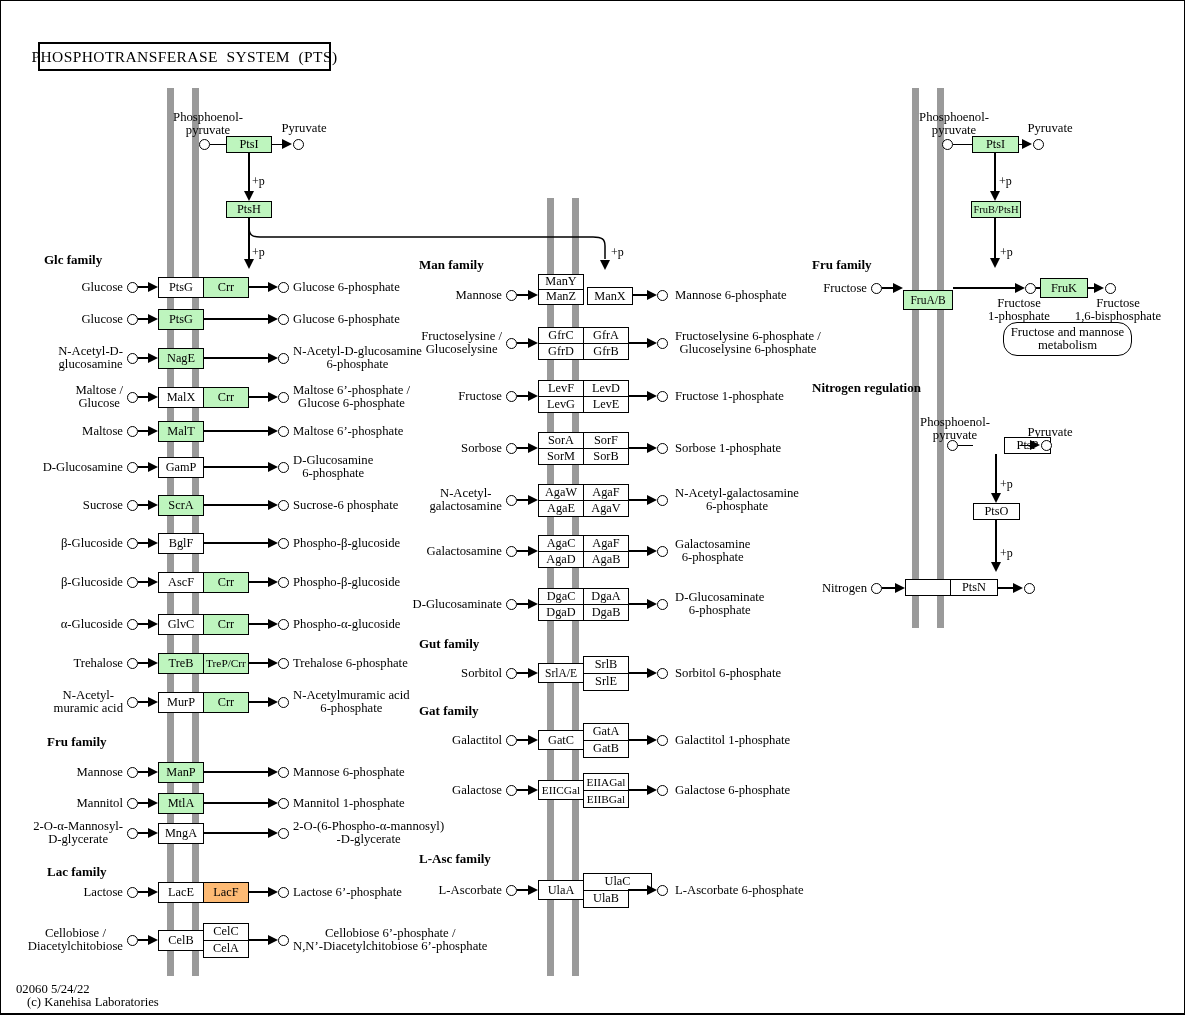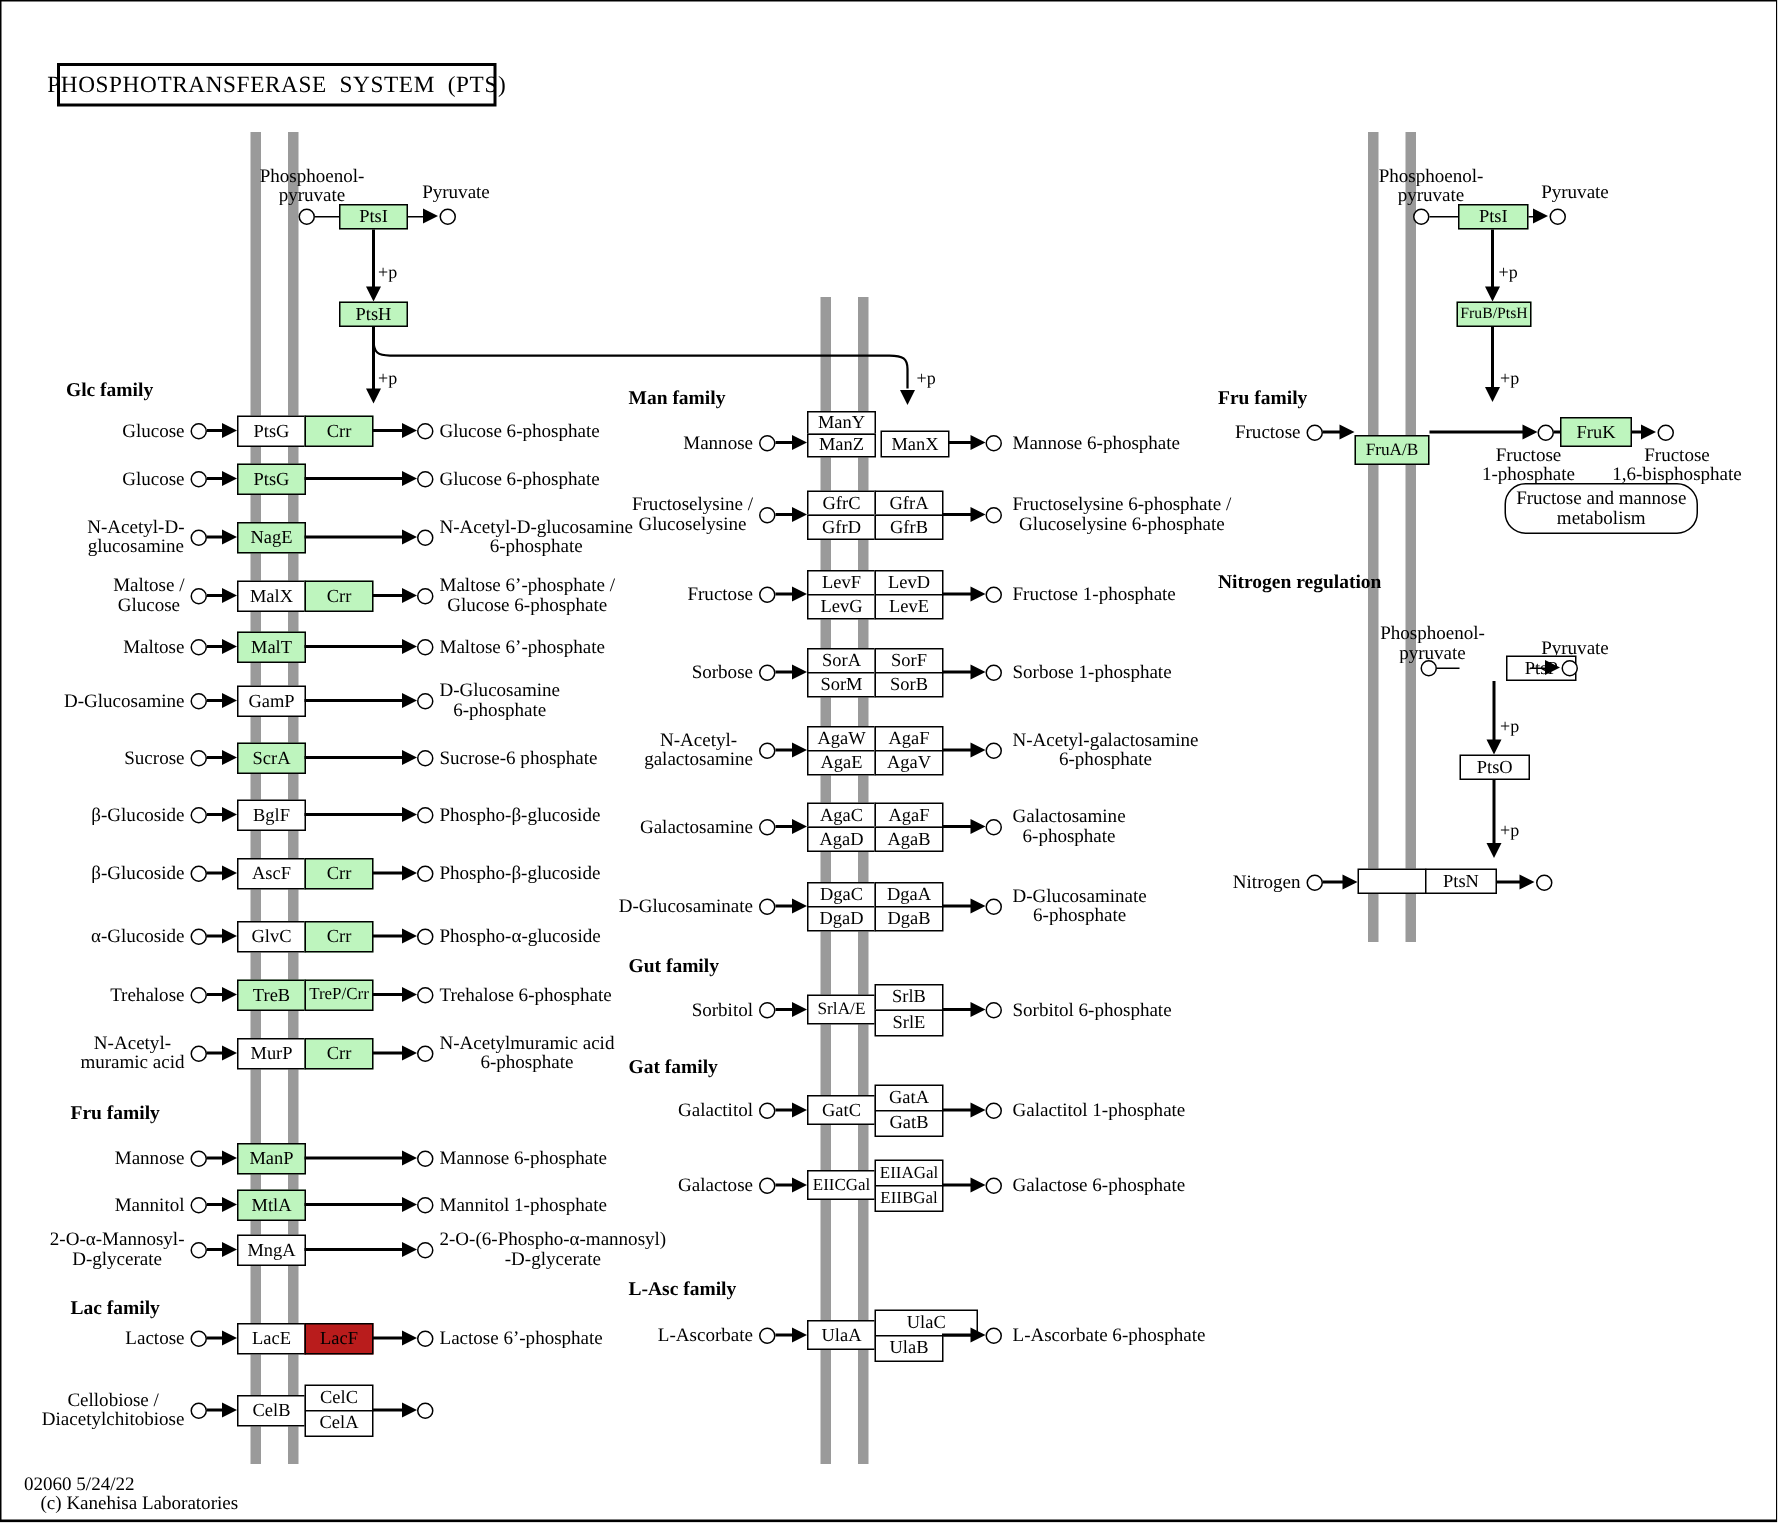--- a/index.html
+++ b/index.html
@@ -264,40 +264,44 @@
       <div style="position: static;">2-O-(6-Phospho-α-mannosyl)</div>
       <div style="position: static;">-D-glycerate</div>
     </div>
     <div class="lbl" style="right: 1062px; top: 885.5px; text-align: center;">
       <div style="position: static;">Lactose</div>
     </div>
     <div style="left: 126.5px; top: 886.5px; width: 11px; height: 11px; border: 1.6px solid rgb(0, 0, 0); border-radius: 50%; background: rgb(255, 255, 255);"></div>
     <div style="left: 138px; top: 891px; width: 12px; height: 1.5px; background: rgb(0, 0, 0);"></div>
     <div style="left: 148px; top: 886.5px; width: 0px; height: 0px; border-top: 5.5px solid transparent; border-bottom: 5.5px solid transparent; border-left: 10px solid rgb(0, 0, 0);"></div>
     <div class="gene" style="left: 158px; top: 881.5px; width: 46px; height: 21px; border: 1.6px solid rgb(0, 0, 0); background: rgb(255, 255, 255); font-size: 12.3px;">LacE</div>
-    <div class="gene" style="left: 203px; top: 881.5px; width: 46px; height: 21px; border: 1.6px solid rgb(0, 0, 0); background: #b91c1c; font-size: 12.3px;">LacF</div>
+    <div class="gene" style="left: 203px; top: 881.5px; width: 46px; height: 21px; border: 1.6px solid rgb(0, 0, 0); background: #fdba74; font-size: 12.3px;">LacF</div>
     <div style="left: 248px; top: 891px; width: 22px; height: 1.5px; background: rgb(0, 0, 0);"></div>
     <div style="left: 268px; top: 886.5px; width: 0px; height: 0px; border-top: 5.5px solid transparent; border-bottom: 5.5px solid transparent; border-left: 10px solid rgb(0, 0, 0);"></div>
     <div style="left: 277.5px; top: 886.5px; width: 11px; height: 11px; border: 1.6px solid rgb(0, 0, 0); border-radius: 50%; background: rgb(255, 255, 255);"></div>
     <div class="lbl" style="left: 293px; top: 885.5px; text-align: center;">
       <div style="position: static;">Lactose 6’-phosphate</div>
     </div>
     <div class="lbl" style="right: 1062px; top: 927px; text-align: center;">
       <div style="position: static;">Cellobiose /</div>
       <div style="position: static;">Diacetylchitobiose</div>
     </div>
     <div style="left: 126.5px; top: 934.5px; width: 11px; height: 11px; border: 1.6px solid rgb(0, 0, 0); border-radius: 50%; background: rgb(255, 255, 255);"></div>
     <div style="left: 138px; top: 939px; width: 12px; height: 1.5px; background: rgb(0, 0, 0);"></div>
     <div style="left: 148px; top: 934.5px; width: 0px; height: 0px; border-top: 5.5px solid transparent; border-bottom: 5.5px solid transparent; border-left: 10px solid rgb(0, 0, 0);"></div>
     <div class="gene" style="left: 158px; top: 929.5px; width: 46px; height: 21px; border: 1.6px solid rgb(0, 0, 0); background: rgb(255, 255, 255); font-size: 12.3px;">CelB</div>
     <div class="gene" style="left: 203px; top: 922.5px; width: 46px; height: 18px; border: 1.6px solid rgb(0, 0, 0); background: rgb(255, 255, 255); font-size: 12.3px;">CelC</div>
     <div class="gene" style="left: 203px; top: 939.5px; width: 46px; height: 18px; border: 1.6px solid rgb(0, 0, 0); background: rgb(255, 255, 255); font-size: 12.3px;">CelA</div>
     <div style="left: 248px; top: 939px; width: 22px; height: 1.5px; background: rgb(0, 0, 0);"></div>
     <div style="left: 268px; top: 934.5px; width: 0px; height: 0px; border-top: 5.5px solid transparent; border-bottom: 5.5px solid transparent; border-left: 10px solid rgb(0, 0, 0);"></div>
     <div style="left: 277.5px; top: 934.5px; width: 11px; height: 11px; border: 1.6px solid rgb(0, 0, 0); border-radius: 50%; background: rgb(255, 255, 255);"></div>
+    <div class="lbl" style="left: 293px; top: 927px; text-align: center;">
+      <div style="position: static;">Cellobiose 6’-phosphate /</div>
+      <div style="position: static;">N,N’-Diacetylchitobiose 6’-phosphate</div>
+    </div>
     <div class="lbl" style="right: 683px; top: 288.5px; text-align: center;">
       <div style="position: static;">Mannose</div>
     </div>
     <div style="left: 505.5px; top: 289.5px; width: 11px; height: 11px; border: 1.6px solid rgb(0, 0, 0); border-radius: 50%; background: rgb(255, 255, 255);"></div>
     <div style="left: 517px; top: 294px; width: 13px; height: 1.5px; background: rgb(0, 0, 0);"></div>
     <div style="left: 528px; top: 289.5px; width: 0px; height: 0px; border-top: 5.5px solid transparent; border-bottom: 5.5px solid transparent; border-left: 10px solid rgb(0, 0, 0);"></div>
     <div class="gene" style="left: 538px; top: 273.5px; width: 46px; height: 16px; border: 1.6px solid rgb(0, 0, 0); background: rgb(255, 255, 255); font-size: 12.3px;">ManY</div>
     <div class="gene" style="left: 538px; top: 288.5px; width: 46px; height: 16px; border: 1.6px solid rgb(0, 0, 0); background: rgb(255, 255, 255); font-size: 12.3px;">ManZ</div>
     <div class="gene" style="left: 587px; top: 287px; width: 46px; height: 18px; border: 1.6px solid rgb(0, 0, 0); background: rgb(255, 255, 255); font-size: 12.3px;">ManX</div>
     <div style="left: 632px; top: 294px; width: 17px; height: 1.5px; background: rgb(0, 0, 0);"></div>

